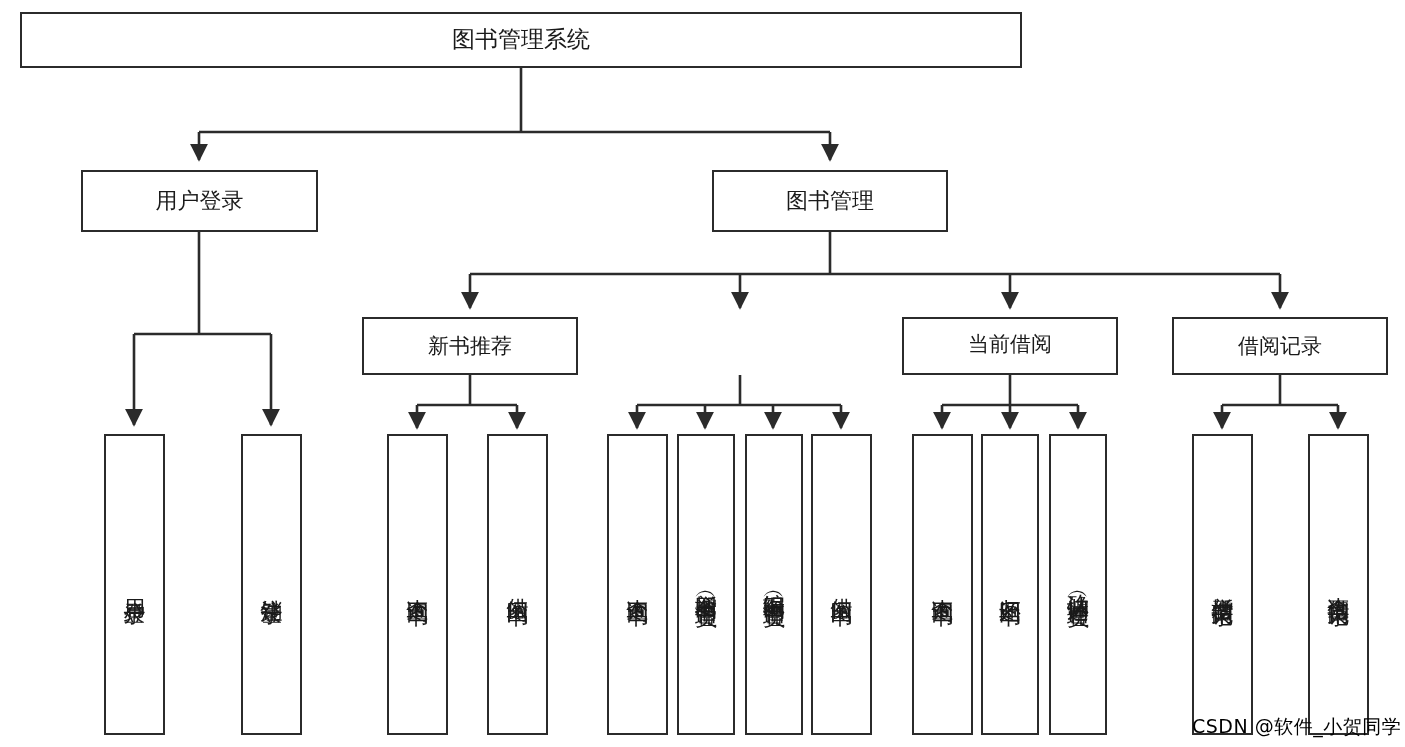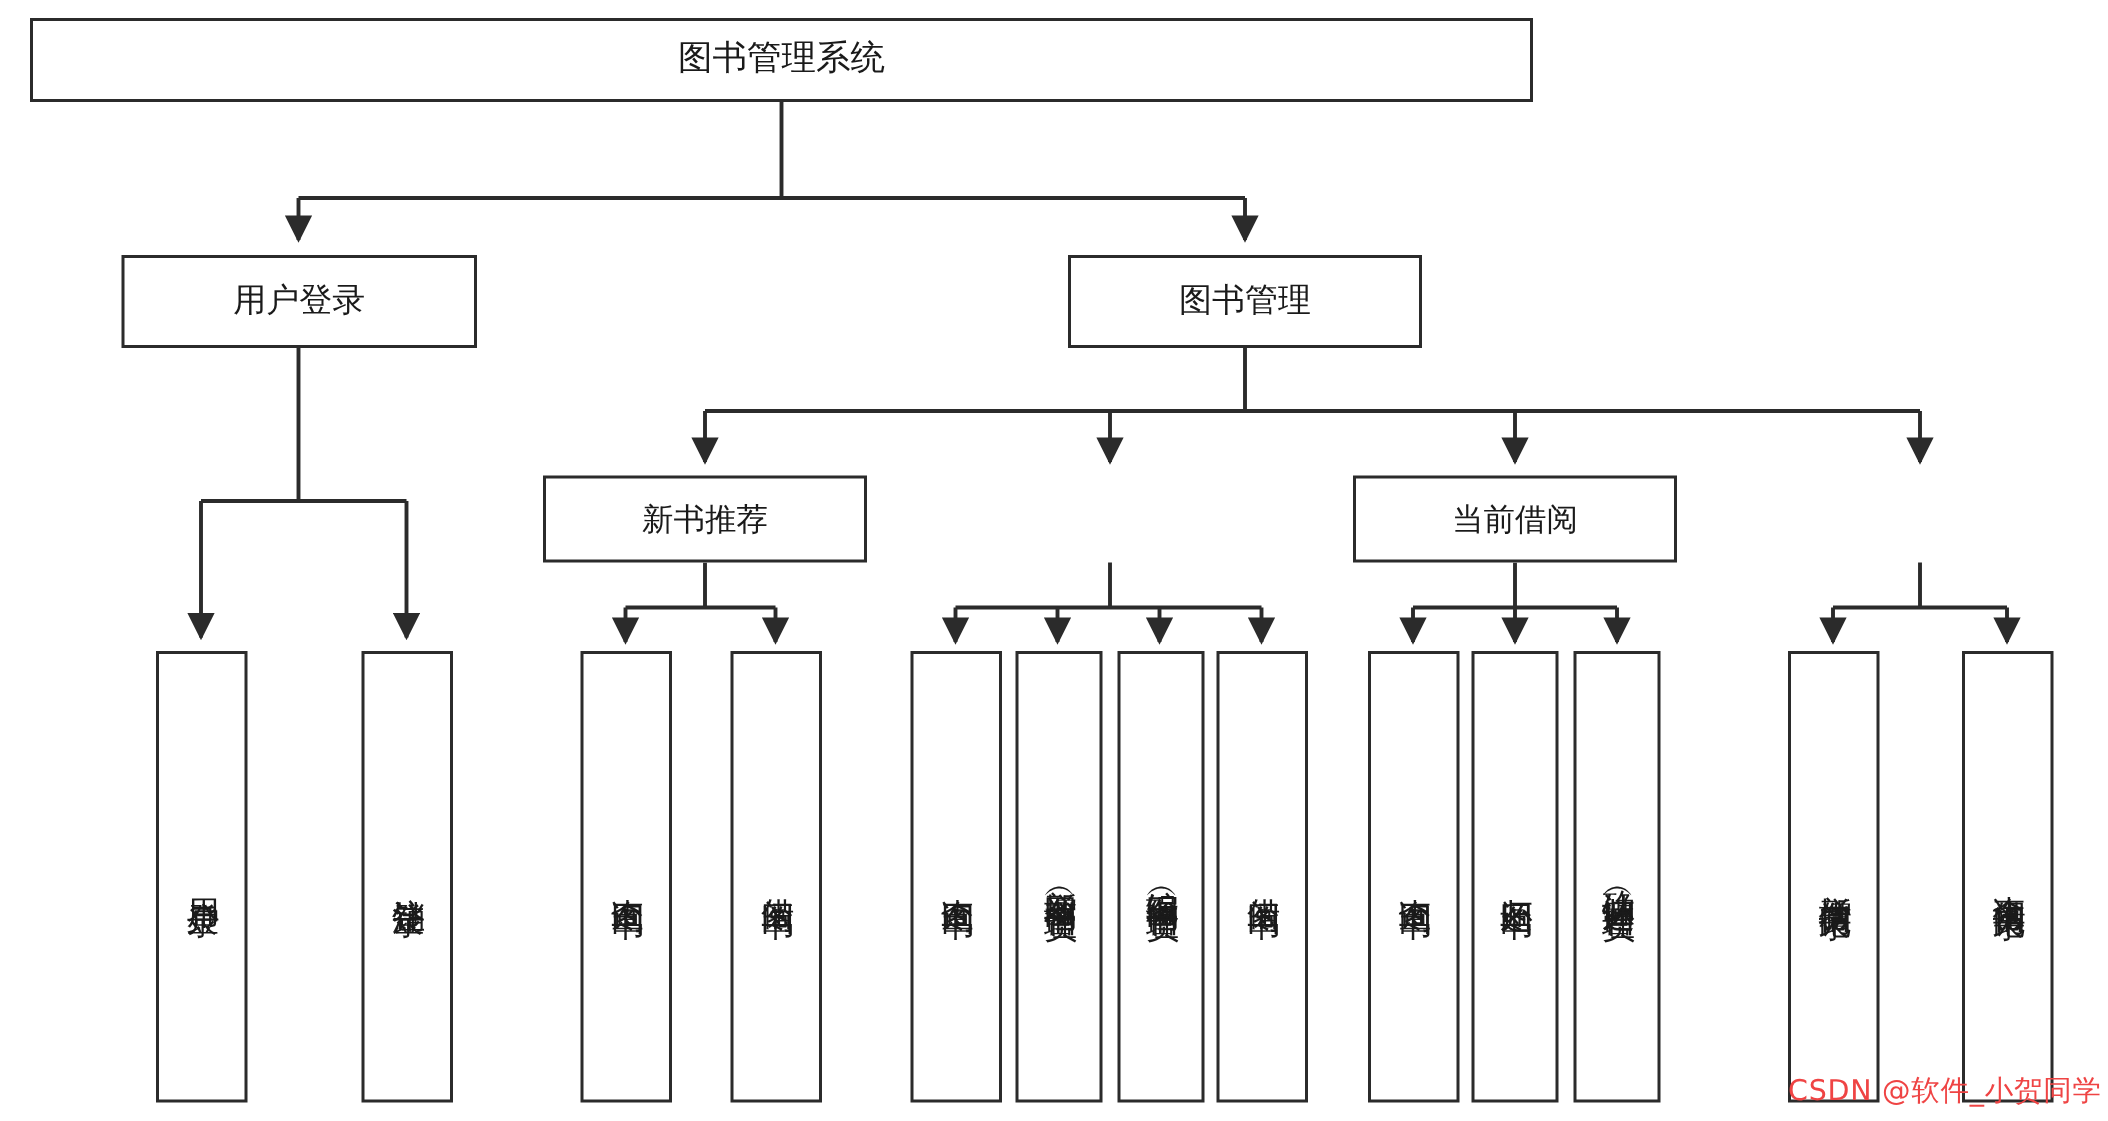--- a/index.html
+++ b/index.html
@@ -52,21 +52,21 @@
     writing-mode: vertical-rl;
     text-orientation: upright;
     font-size: 22px;
     letter-spacing: 2px;
     line-height: 1;
     white-space: nowrap;
   }
   .watermark {
     position: absolute;
     font-size: 19px;
-    color: #ef4444;
+    color: #000000;
     white-space: nowrap;
     letter-spacing: 0.5px;
   }
 </style>
 </head>
 <body>
 
 <div id="canvas">
 
   <svg id="edges" viewBox="0 0 1405 747" xmlns="http://www.w3.org/2000/svg">
@@ -126,22 +126,25 @@
   <div class="node node-l2" style="left:81px; top:170px; width:237px; height:62px;">
     <span class="label">用户登录</span>
   </div>
   <div class="node node-l3" style="left:362px; top:317px; width:216px; height:58px;">
     <span class="label">新书推荐</span>
   </div>
 
   <div class="node node-l2" style="left:712px; top:170px; width:236px; height:62px;">
     <span class="label">图书管理</span>
   </div>
-  <div class="node node-l3" style="left:902px; top:317px; width:216px; height:58px;">
+  <div class="node node-l3" style="left:902px; top:317px; width:216px; height:58px;font-family:Liberation Mono, monospace;">
     <span class="label">当前借阅</span>
+  </div>
+  <div class="node node-l3" style="left:1172px; top:317px; width:216px; height:58px;">
+    <span class="label">借阅记录</span>
   </div>
 
   <div class="node node-leaf" style="left:104px; top:434px; width:61px; height:301px;">
     <span class="label">用户登录</span>
   </div>
   <div class="node node-leaf" style="left:241px; top:434px; width:61px; height:301px;">
     <span class="label">注销登录</span>
   </div>
 
   <div class="node node-leaf" style="left:387px; top:434px; width:61px; height:301px;">

